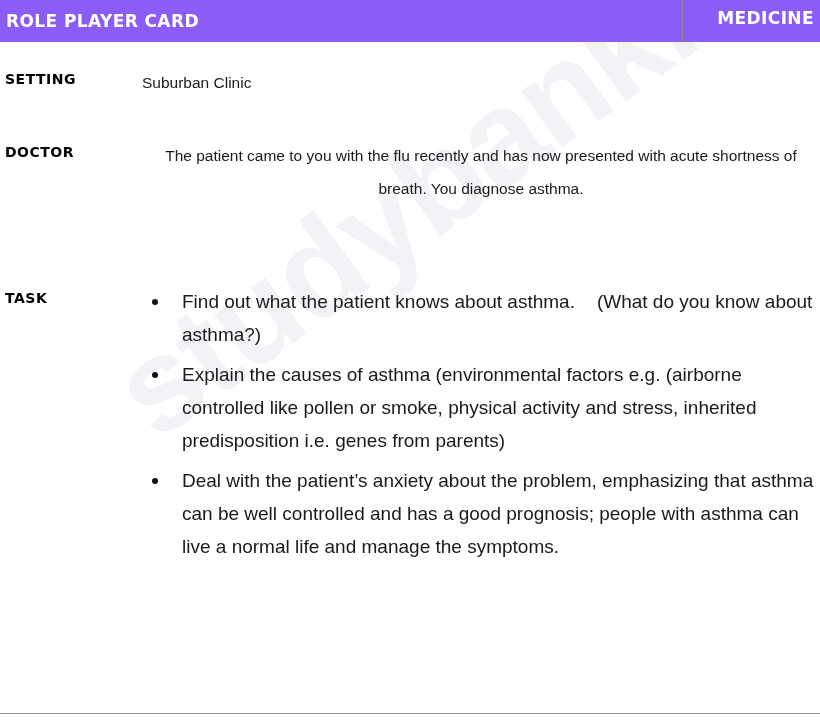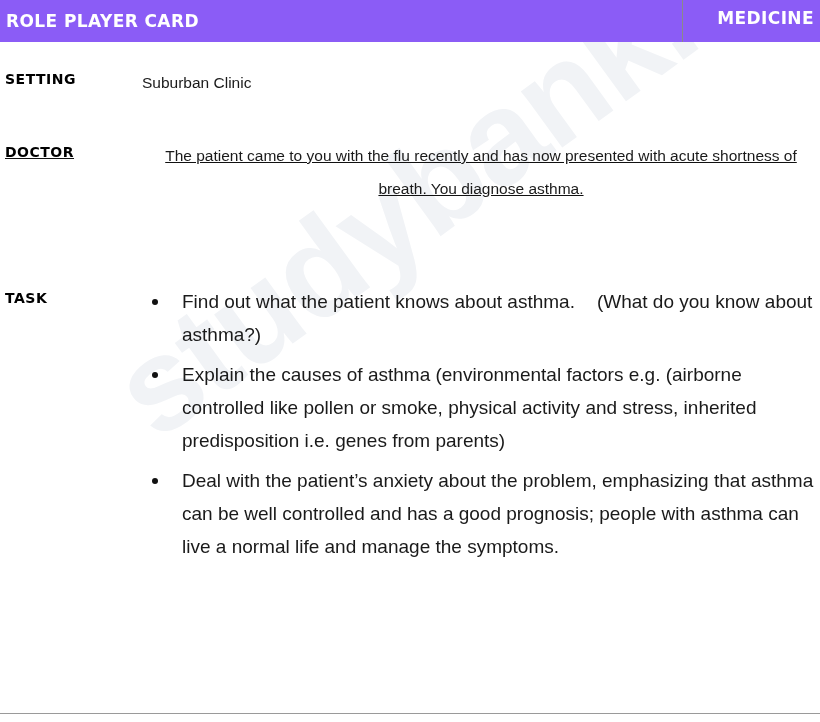--- a/index.html
+++ b/index.html
@@ -110,21 +110,21 @@
   }
   .row-content {
     flex: 1;
     font-size: 15.5px;
     line-height: 33px;
     color: #1a1a1a;
     margin-left: 20px;
   }
 
   #row-setting { margin-bottom: 40px; }
-  #row-doctor  { margin-bottom: 0; text-decoration: underline; }
+  #row-doctor  { margin-bottom: 0; }
   #row-task    { margin-top: 80px; justify-content: flex-end; }
 
   #row-doctor .row-content { max-width: 680px; text-align: center; }
 
   
   #task-list {
     list-style: none;
     margin: 0;
     padding: 0;
   }

